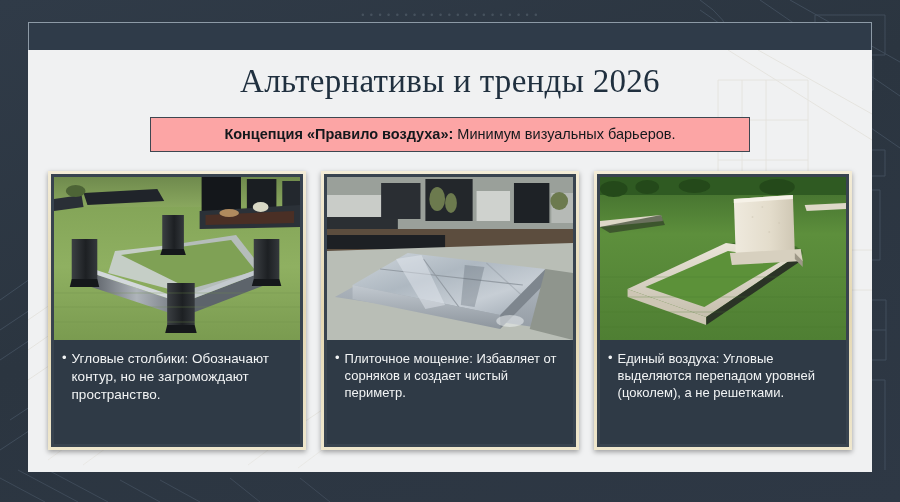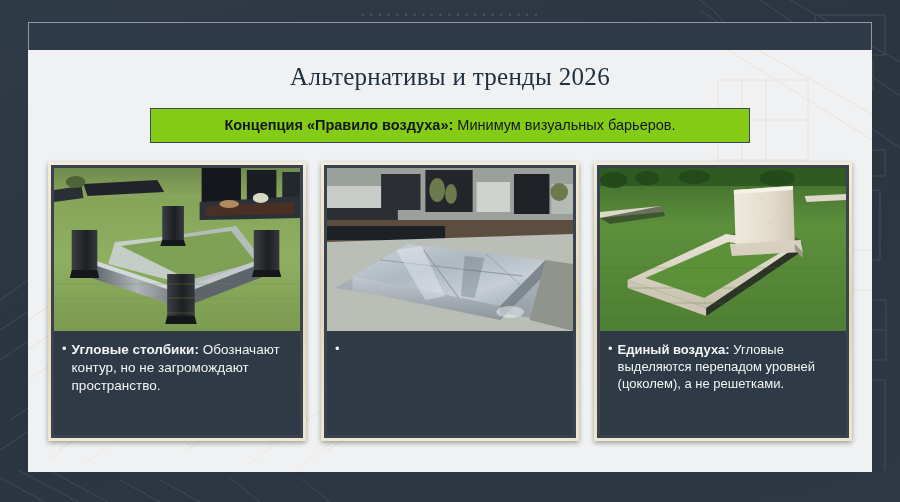--- a/index.html
+++ b/index.html
@@ -52,31 +52,31 @@
   .slide-panel .panel-blueprint {
     position: absolute; inset: 0; width: 100%; height: 100%;
     opacity: .5;
   }
   .panel-inner { position: relative; z-index: 2; }
 
   
   .slide-title {
     text-align: center;
     font-family: "Liberation Serif", "DejaVu Serif", serif;
-    font-size: 25px;
+    font-size: 33px;
     color: #20303f;
     letter-spacing: .3px;
     margin-top: 13px;
   }
 
   
   .concept-box {
     margin: 17px auto 0;
     width: 600px;
-    background: #84cc16;
+    background: #fca5a5;
     border: 1.5px solid #3e4750;
     padding: 8px 14px 9px;
     text-align: center;
     font-size: 14.5px;
     color: #14181c;
     white-space: nowrap;
   }
   .concept-box .lead { font-weight: bold; }
 
   
@@ -107,21 +107,21 @@
     padding: 10px 9px 12px 8px;
     color: #f2f4f5;
     font-size: 13px;
     line-height: 1.32;
     display: flex;
     align-items: flex-start;
     gap: 5px;
     min-height: 104px;
   }
   .bullet-dot { flex: 0 0 auto; line-height: 1.25; font-size: 13px; }
-  .cap-text .cap-lead { font-weight: bold; margin-top: 40px; }
+  .cap-text .cap-lead { font-weight: normal; margin-top: 40px; }
 
   
   .card-1 .card-caption { font-size: 13.5px; }
 </style>
 </head>
 <body>
 
 <div id="backdrop">
   <svg viewBox="0 0 900 502" preserveAspectRatio="none">
     <g stroke="#6e8096" stroke-width="1" fill="none" opacity="0.30">
@@ -311,20 +311,23 @@
 
               <polygon points="70,82 96,78 120,128 100,132" fill="#e7ecf1" opacity=".45"></polygon>
               <polygon points="140,88 160,90 150,130 136,128" fill="#4a5560" opacity=".28"></polygon>
               <ellipse cx="186" cy="144" rx="14" ry="6" fill="#f2f5f8" opacity=".5"></ellipse>
 
               <polygon points="222,92 250,96 250,163 206,152" fill="#8f958d"></polygon>
             </svg>
           </div>
           <div class="card-caption">
             <span class="bullet-dot">•</span>
+            <span class="cap-text">
+              <span class="cap-lead">Плиточное мощение:</span><span> Избавляет от сорняков и создает чистый периметр.</span>
+            </span>
           </div>
         </div>
       </div>
 
       <div class="card card-3">
         <div class="card-inner">
           <div class="card-photo">
             <svg viewBox="0 0 250 163" preserveAspectRatio="none">
               <defs>
                 <linearGradient id="g3grass" x1="0" y1="0" x2="0" y2="1">

